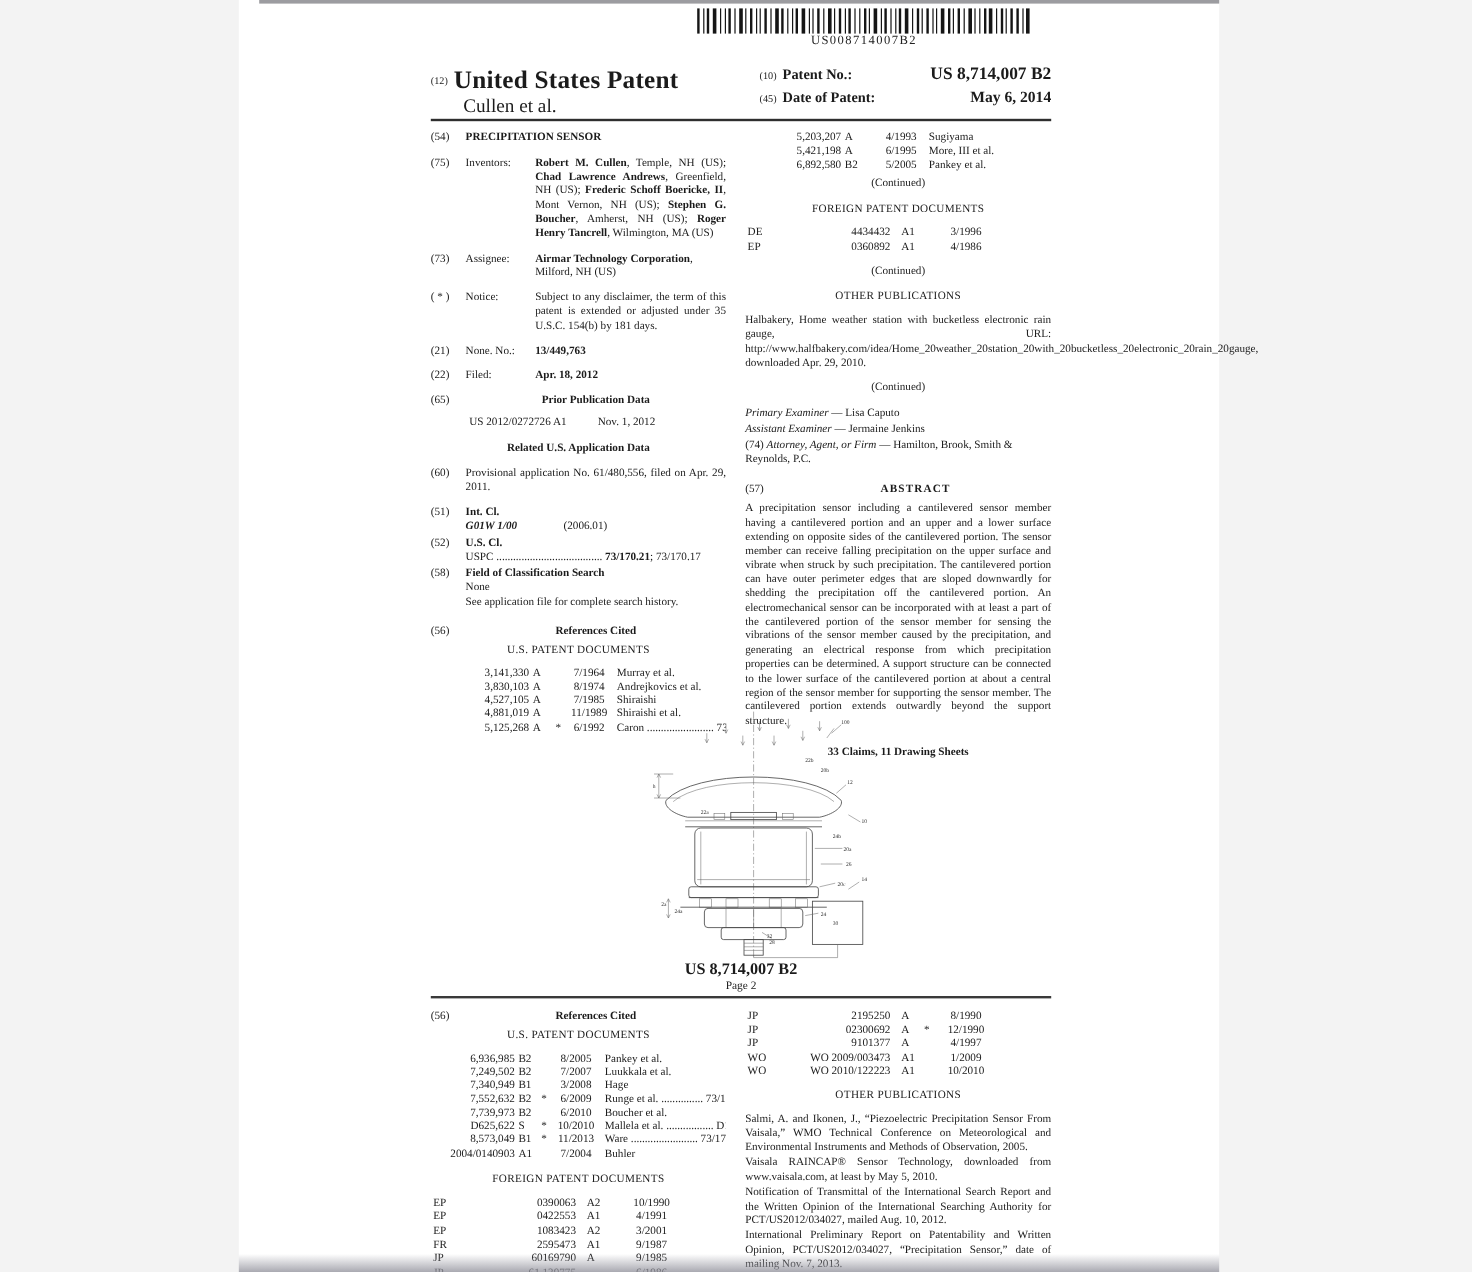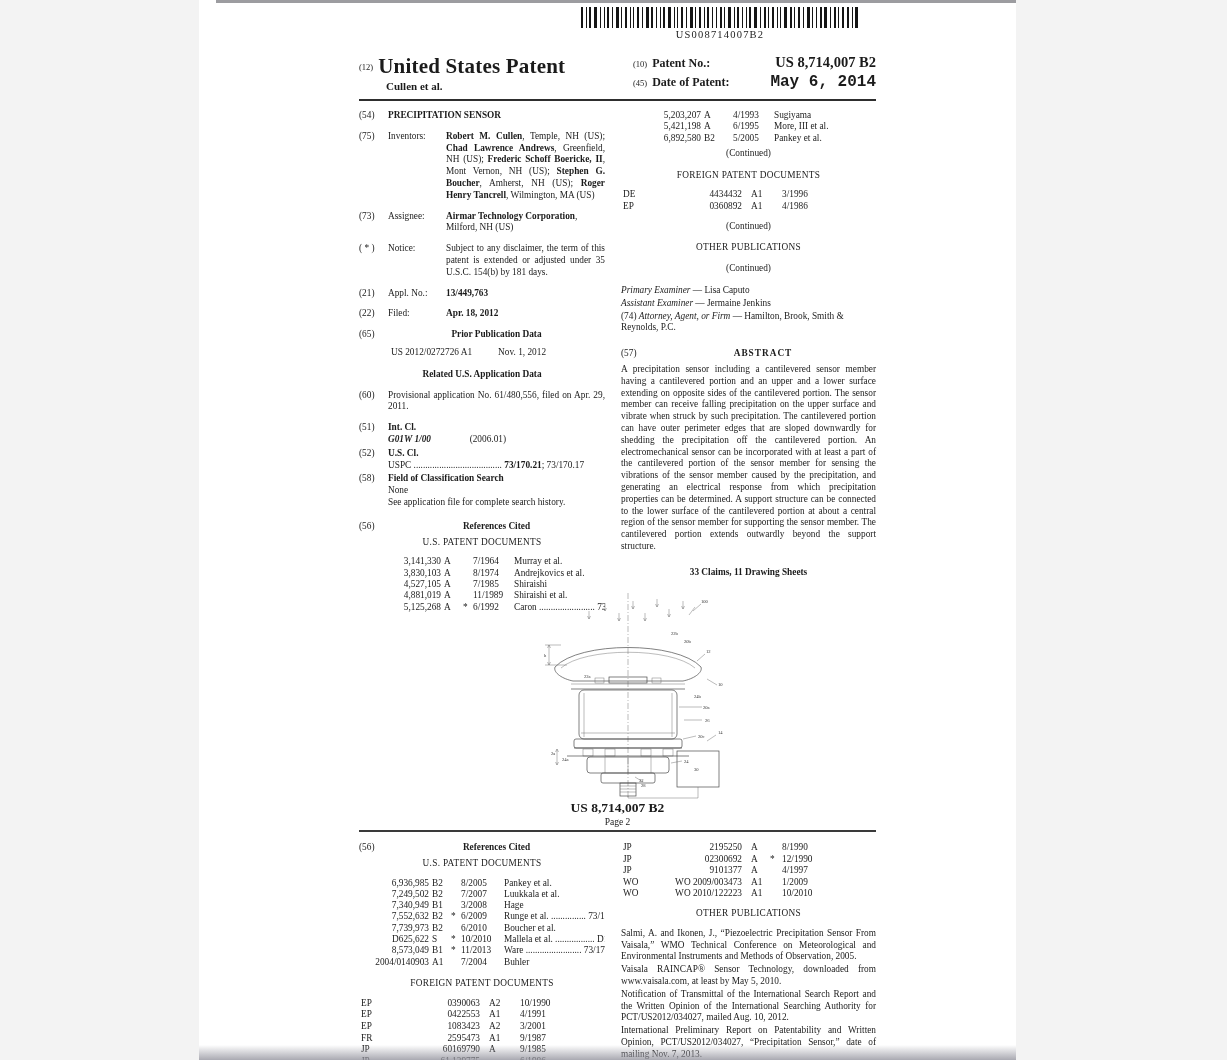--- a/index.html
+++ b/index.html
@@ -16,26 +16,26 @@
   .barcode-wrap { position:absolute; left:222px; top:7px; width:278px; text-align:center; }
   .barcode-bars { display:flex; justify-content:space-between; align-items:stretch; height:21px; width:100%; }
   .barcode-bars span { background:#151515; display:block; }
   .barcode-text { font-size:10.5px; letter-spacing:1.2px; margin-top:1px; color:#222; }
 
   
   .header { position:absolute; top:54px; left:0; width:100%; display:flex; justify-content:space-between; }
   .h-left .t-row { display:flex; align-items:center; gap:5px; }
   .code-sm { font-size:8.5px; }
   .h-title { font-size:21px; font-weight:bold; letter-spacing:0.2px; }
-  .h-auth { font-size:11px; font-weight:bold; margin:1px 0 0 27px; }
+  .h-auth { font-size:16px; font-weight:normal; margin:1px 0 0 27px; }
   .h-right { width:243px; font-size:12px; }
   .h-right .r-row { display:flex; align-items:baseline; margin-bottom:2px; }
   .h-right .lbl { font-weight:bold; margin-left:5px; }
   .h-right .val { font-weight:bold; margin-left:auto; font-size:14.5px; }
-  .h-right .val2 { font-weight:bold; margin-left:auto; font-size:16px;font-family:Liberation Mono, monospace; }
+  .h-right .val2 { font-weight:bold; margin-left:auto; font-size:13px; }
   .rule1 { position:absolute; top:99px; left:0; width:100%; height:2px; background:#2e2e2e; }
   .rule2 { position:absolute; top:830px; left:0; width:100%; height:2px; background:#3a3a3a; }
 
   
   .cols { position:absolute; left:0; width:517px; display:flex; gap:16px; font-size:9.3px; line-height:11.8px; }
   .cols1 { top:110px; }
   .cols2 { top:842px; }
   .colL { width:246px; flex:none; }
   .colR { width:255px; flex:none; }
   .b { font-weight:bold; }
@@ -49,21 +49,21 @@
   .sect-head { text-align:center; font-weight:bold; margin:4px 0 9px 0; }
   .sub-head { text-align:center; margin:2px 0 8px 0; letter-spacing:0.3px; }
   .cont { text-align:center; margin:4px 0 10px 0; }
 
   .usrows .usrow { display:grid; grid-template-columns:60px 16px 7px 36px auto; column-gap:3px; line-height:11.3px; }
   .usrows { padding-left:22px; }
   .usrows2 { padding-left:2px; }
   .usrows2 .usrow { grid-template-columns:68px 16px 7px 38px auto; }
   .usrowsR { padding-left:20px; }
   .rnum { text-align:right; }
-  .rdate { text-align:left; }
+  .rdate { text-align:center; }
   .rname { white-space:nowrap; overflow:hidden; padding-left:2px; }
 
   .frows .frow { display:grid; grid-template-columns:26px 88px 18px 7px 46px; column-gap:5px; line-height:11.6px; }
   .frows { padding-left:2px; }
 
   .pub { text-align:justify; margin-bottom:1px; }
   .exm { margin-bottom:1px; }
   .uspc-line { padding-left:0; white-space:nowrap; overflow:hidden; }
 
   
@@ -198,21 +198,21 @@
             <span>Assignee:</span>
             <span><span class="b">Airmar Technology Corporation</span><span>, Milford, NH (US)</span></span>
           </div>
           <div class="field">
             <span>( * )</span>
             <span>Notice:</span>
             <span class="just">Subject to any disclaimer, the term of this patent is extended or adjusted under 35 U.S.C. 154(b) by 181 days.</span>
           </div>
           <div class="field">
             <span>(21)</span>
-            <span>Appl. No.:</span>
+            <span>None. No.:</span>
             <span class="b">13/449,763</span>
           </div>
           <div class="field">
             <span>(22)</span>
             <span>Filed:</span>
             <span class="b">Apr. 18, 2012</span>
           </div>
           <div class="field2">
             <span>(65)</span>
             <span class="b ctr">Prior Publication Data</span>
@@ -341,20 +341,21 @@
               <div class="frow">
                 <span>EP</span>
                 <span class="rnum">0360892</span>
                 <span style="text-align:left;padding-left:4px;">A1</span>
                 <span></span>
                 <span class="rdate">4/1986</span>
               </div>
             </div>
           <div class="cont" style="margin-top:8px;">(Continued)</div>
           <div class="sub-head">OTHER PUBLICATIONS</div>
+          <div class="pub">Halbakery, Home weather station with bucketless electronic rain gauge, URL: http://www.halfbakery.com/idea/Home_20weather_20station_20with_20bucketless_20electronic_20rain_20gauge, downloaded Apr. 29, 2010.</div>
           <div class="cont" style="margin-top:9px;">(Continued)</div>
           <div class="exm" style="margin-top:9px;"><span class="i">Primary Examiner</span><span> — Lisa Caputo</span></div>
           <div class="exm"><span class="i">Assistant Examiner</span><span> — Jermaine Jenkins</span></div>
           <div class="exm"><span>(74)</span> <span class="i">Attorney, Agent, or Firm</span><span> — Hamilton, Brook, Smith &amp; Reynolds, P.C.</span></div>
           <div class="field2" style="margin-top:14px;margin-bottom:4px;">
             <span>(57)</span>
             <span class="b ctr" style="letter-spacing:1px;">ABSTRACT</span>
           </div>
           <div class="just">A precipitation sensor including a cantilevered sensor member having a cantilevered portion and an upper and a lower surface extending on opposite sides of the cantilevered portion. The sensor member can receive falling precipitation on the upper surface and vibrate when struck by such precipitation. The cantilevered portion can have outer perimeter edges that are sloped downwardly for shedding the precipitation off the cantilevered portion. An electromechanical sensor can be incorporated with at least a part of the cantilevered portion of the sensor member for sensing the vibrations of the sensor member caused by the precipitation, and generating an electrical response from which precipitation properties can be determined. A support structure can be connected to the lower surface of the cantilevered portion at about a central region of the sensor member for supporting the sensor member. The cantilevered portion extends outwardly beyond the support structure.</div>
           <div class="ctr b" style="margin-top:14px;">33 Claims, 11 Drawing Sheets</div>

